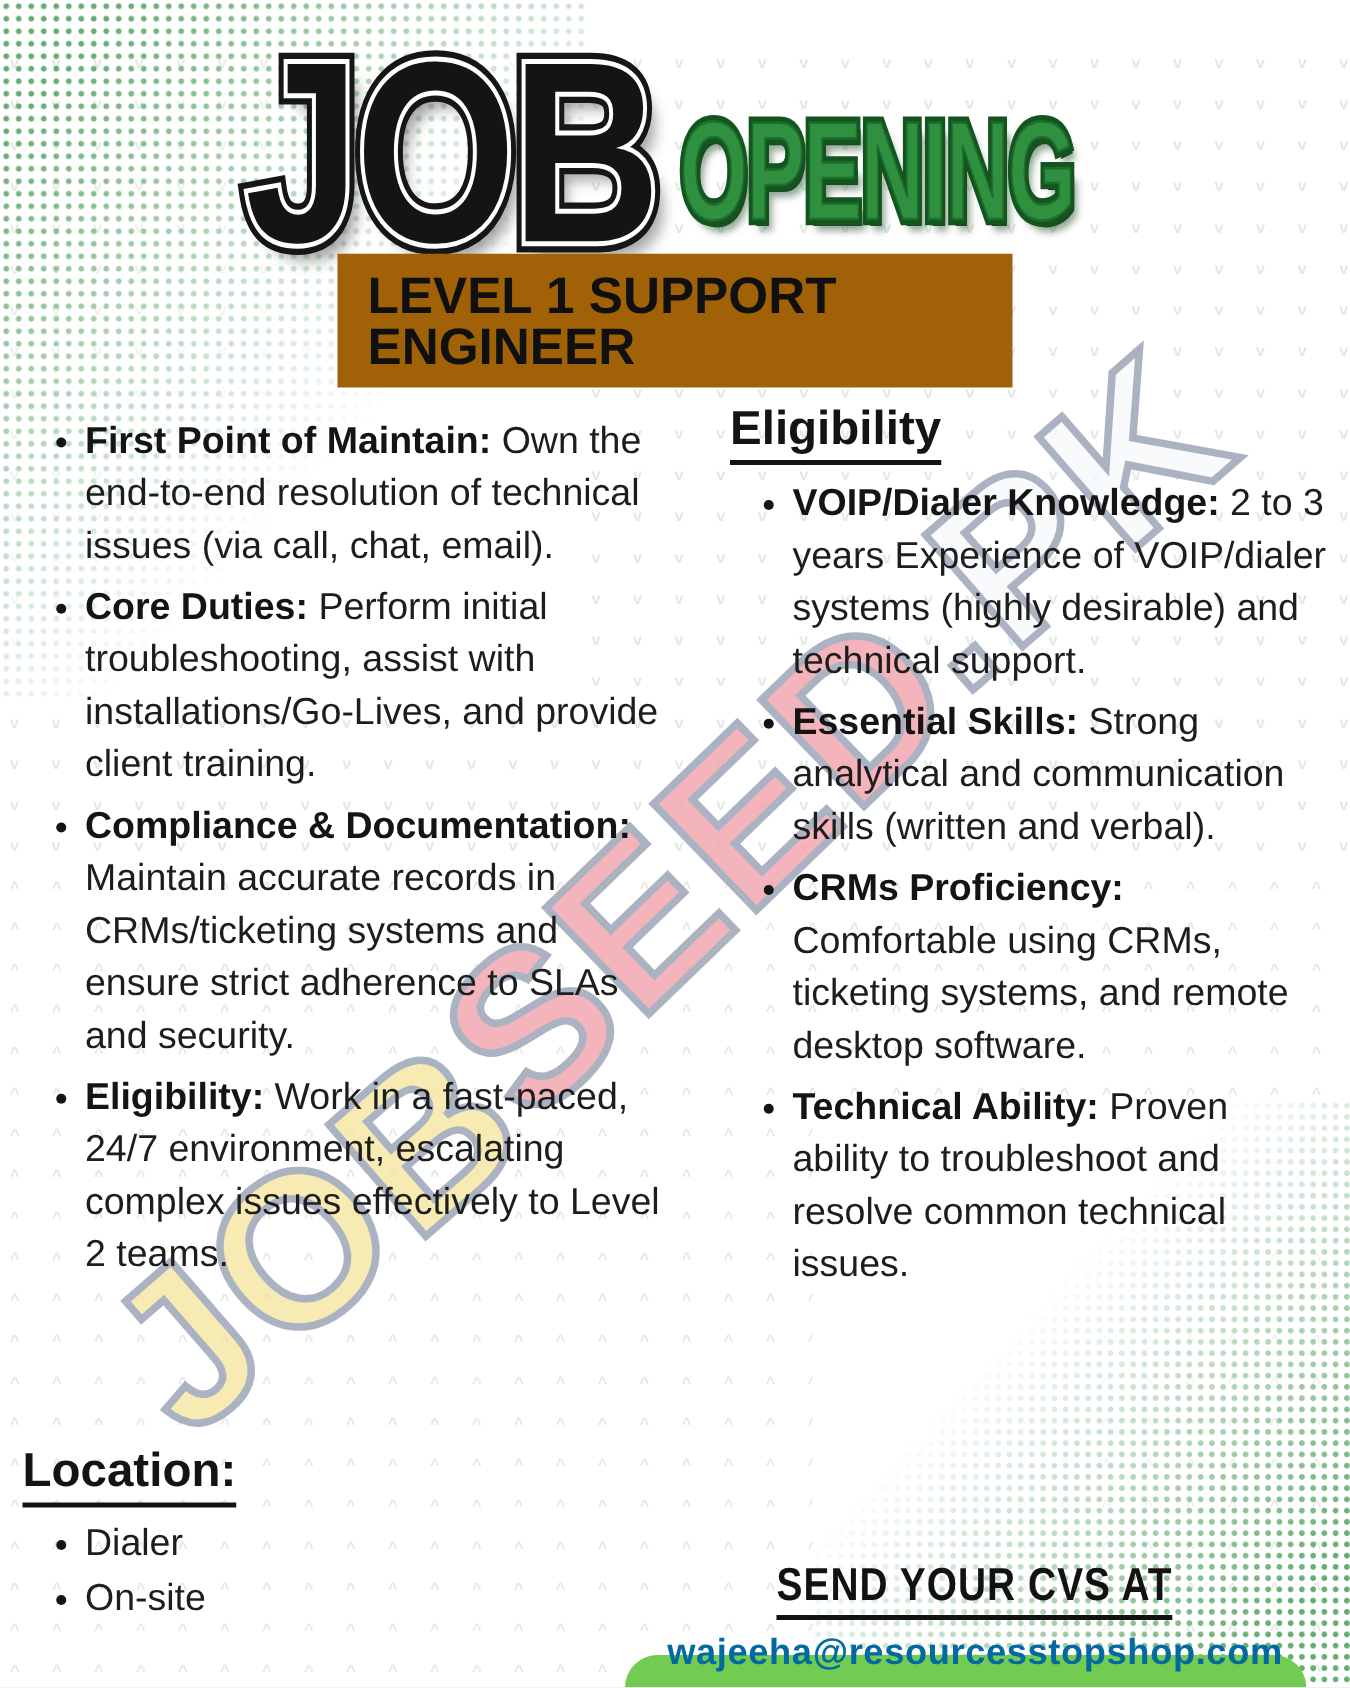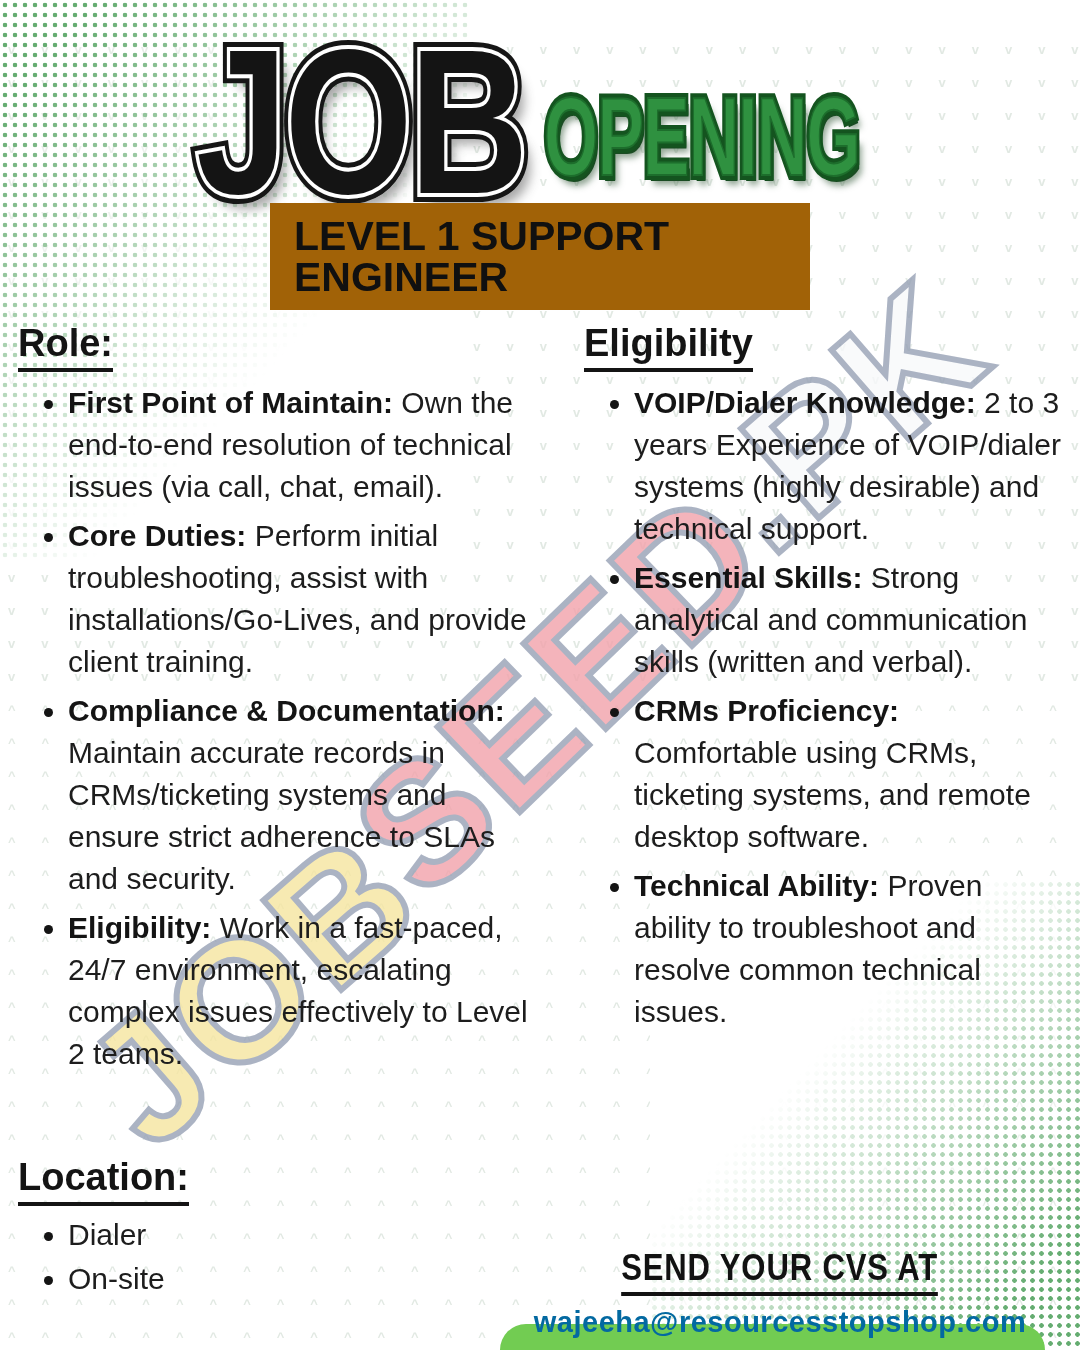--- a/index.html
+++ b/index.html
@@ -144,21 +144,20 @@
     <span class="l-back">OPENING</span>
     <span class="l-front">OPENING</span>
   </div>
 
   <div class="banner">
     <span>LEVEL 1 SUPPORT ENGINEER</span>
   </div>
 
   <div class="cols">
     <section class="col-left">
-      <h2><span class="u">Role:</span></h2>
       <ul class="blist">
         <li><b>First Point of Maintain:</b> <span>Own the end-to-end resolution of technical issues (via call, chat, email).</span></li>
         <li><b>Core Duties:</b> <span>Perform initial troubleshooting, assist with installations/Go-Lives, and provide client training.</span></li>
         <li><b>Compliance &amp; Documentation:</b> <span>Maintain accurate records in CRMs/ticketing systems and ensure strict adherence to SLAs and security.</span></li>
         <li><b>Eligibility:</b> <span>Work in a fast-paced, 24/7 environment, escalating complex issues effectively to Level 2 teams.</span></li>
       </ul>
     </section>
 
     <section class="col-right">
       <h2><span class="u">Eligibility</span></h2>

